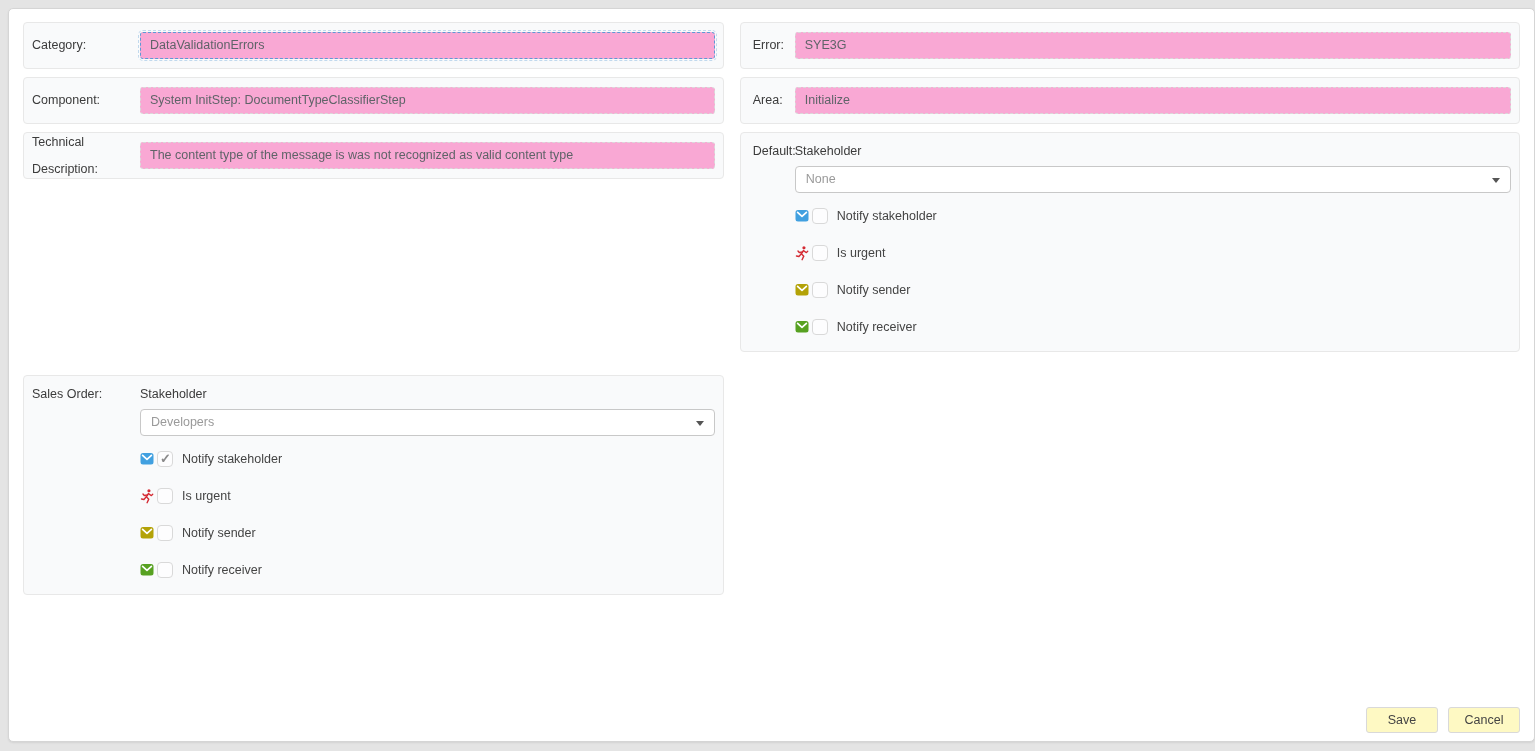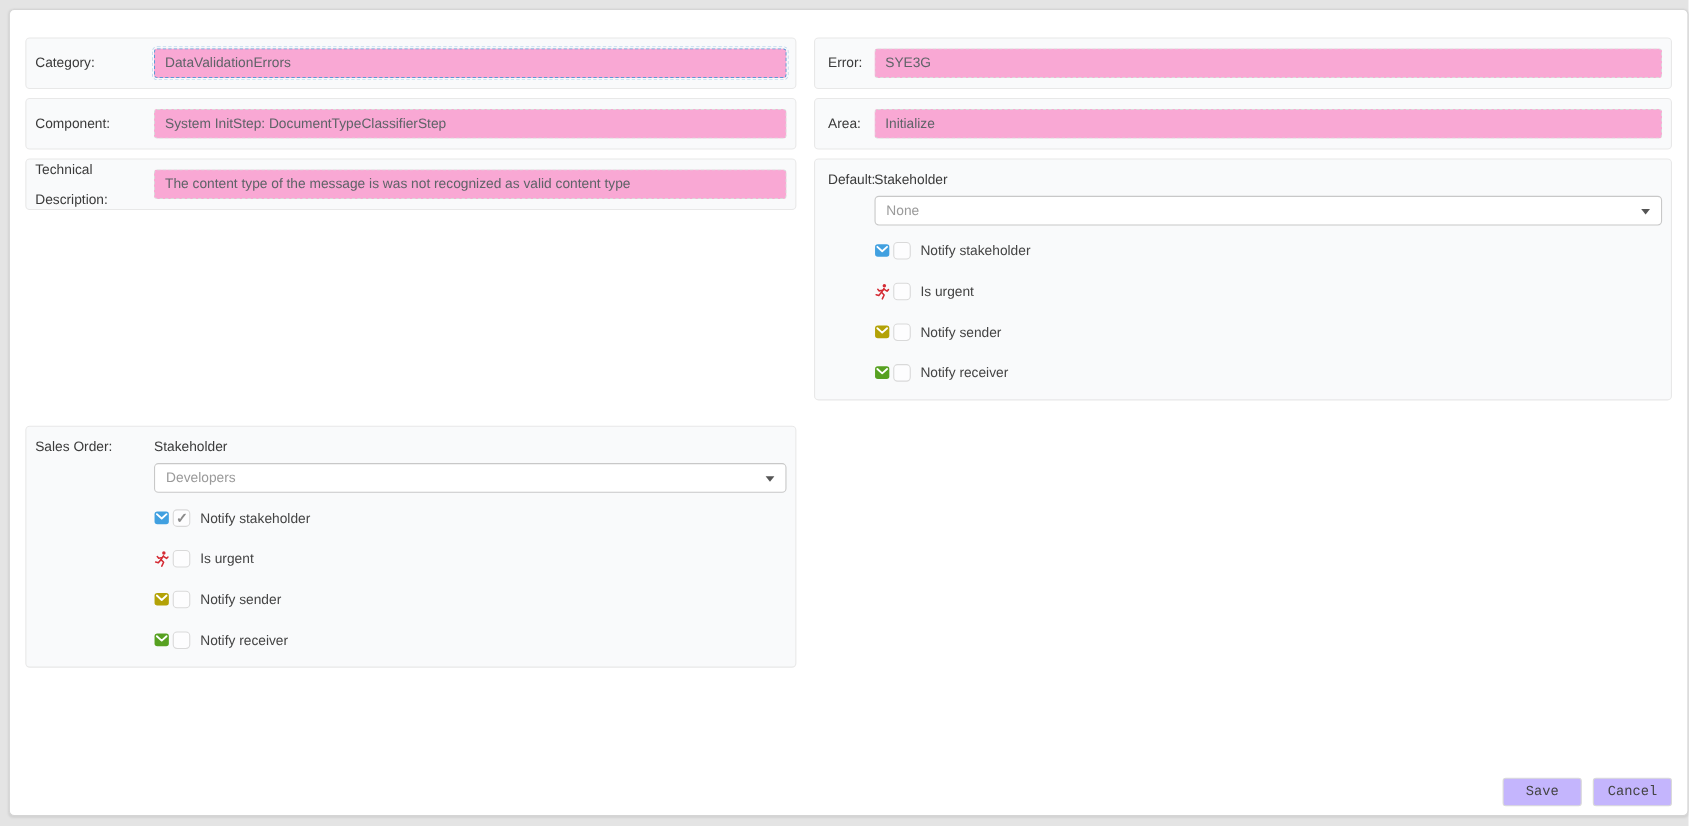--- a/index.html
+++ b/index.html
@@ -12,21 +12,21 @@
   }
   .card {
     position:absolute; left:8px; top:8px; right:0; bottom:9px;
     background:#ffffff;
     border:1px solid #d5d5d5;
     border-radius:5px;
     box-shadow:0 1px 2px rgba(0,0,0,0.08);
     padding:13px 14px;
   }
   .cols { display:flex; gap:16px; align-items:flex-start; }
-  .col { display:flex; flex-direction:column;margin-top:12px; }
+  .col { display:flex; flex-direction:column; }
   .col-left  { width:740px; }
   .col-right { width:824px; }
 
   .panel {
     background:#f9fafb;
     border:1px solid #e8e8e8;
     border-radius:4px;
     margin-bottom:8px;
     width:100%;
   }
@@ -80,22 +80,22 @@
   }
   .chk-label { color:#444; }
 
   .mail-blue   { color:#41a0e0; }
   .mail-yellow { color:#b3a207; }
   .mail-green  { color:#57a121; }
 
   .footer { position:absolute; right:14px; bottom:8px; display:flex; gap:10px; }
   .btn {
     width:72px; height:26px;
-    background:#c4b5fd; border:1px solid #d9d9d9; border-radius:3px;
-    color:#444; font-family:Liberation Mono, monospace; font-size:12.5px;
+    background:#fef9c3; border:1px solid #d9d9d9; border-radius:3px;
+    color:#444; font-family:Liberation Sans, sans-serif; font-size:12.5px;
     cursor:pointer;
   }
   .spacer-sales { margin-top:188px; }
 </style>
 </head>
 <body>
 
 <svg width="0" height="0" style="position:absolute">
   <defs>
     <g id="mail-icon-shape">

